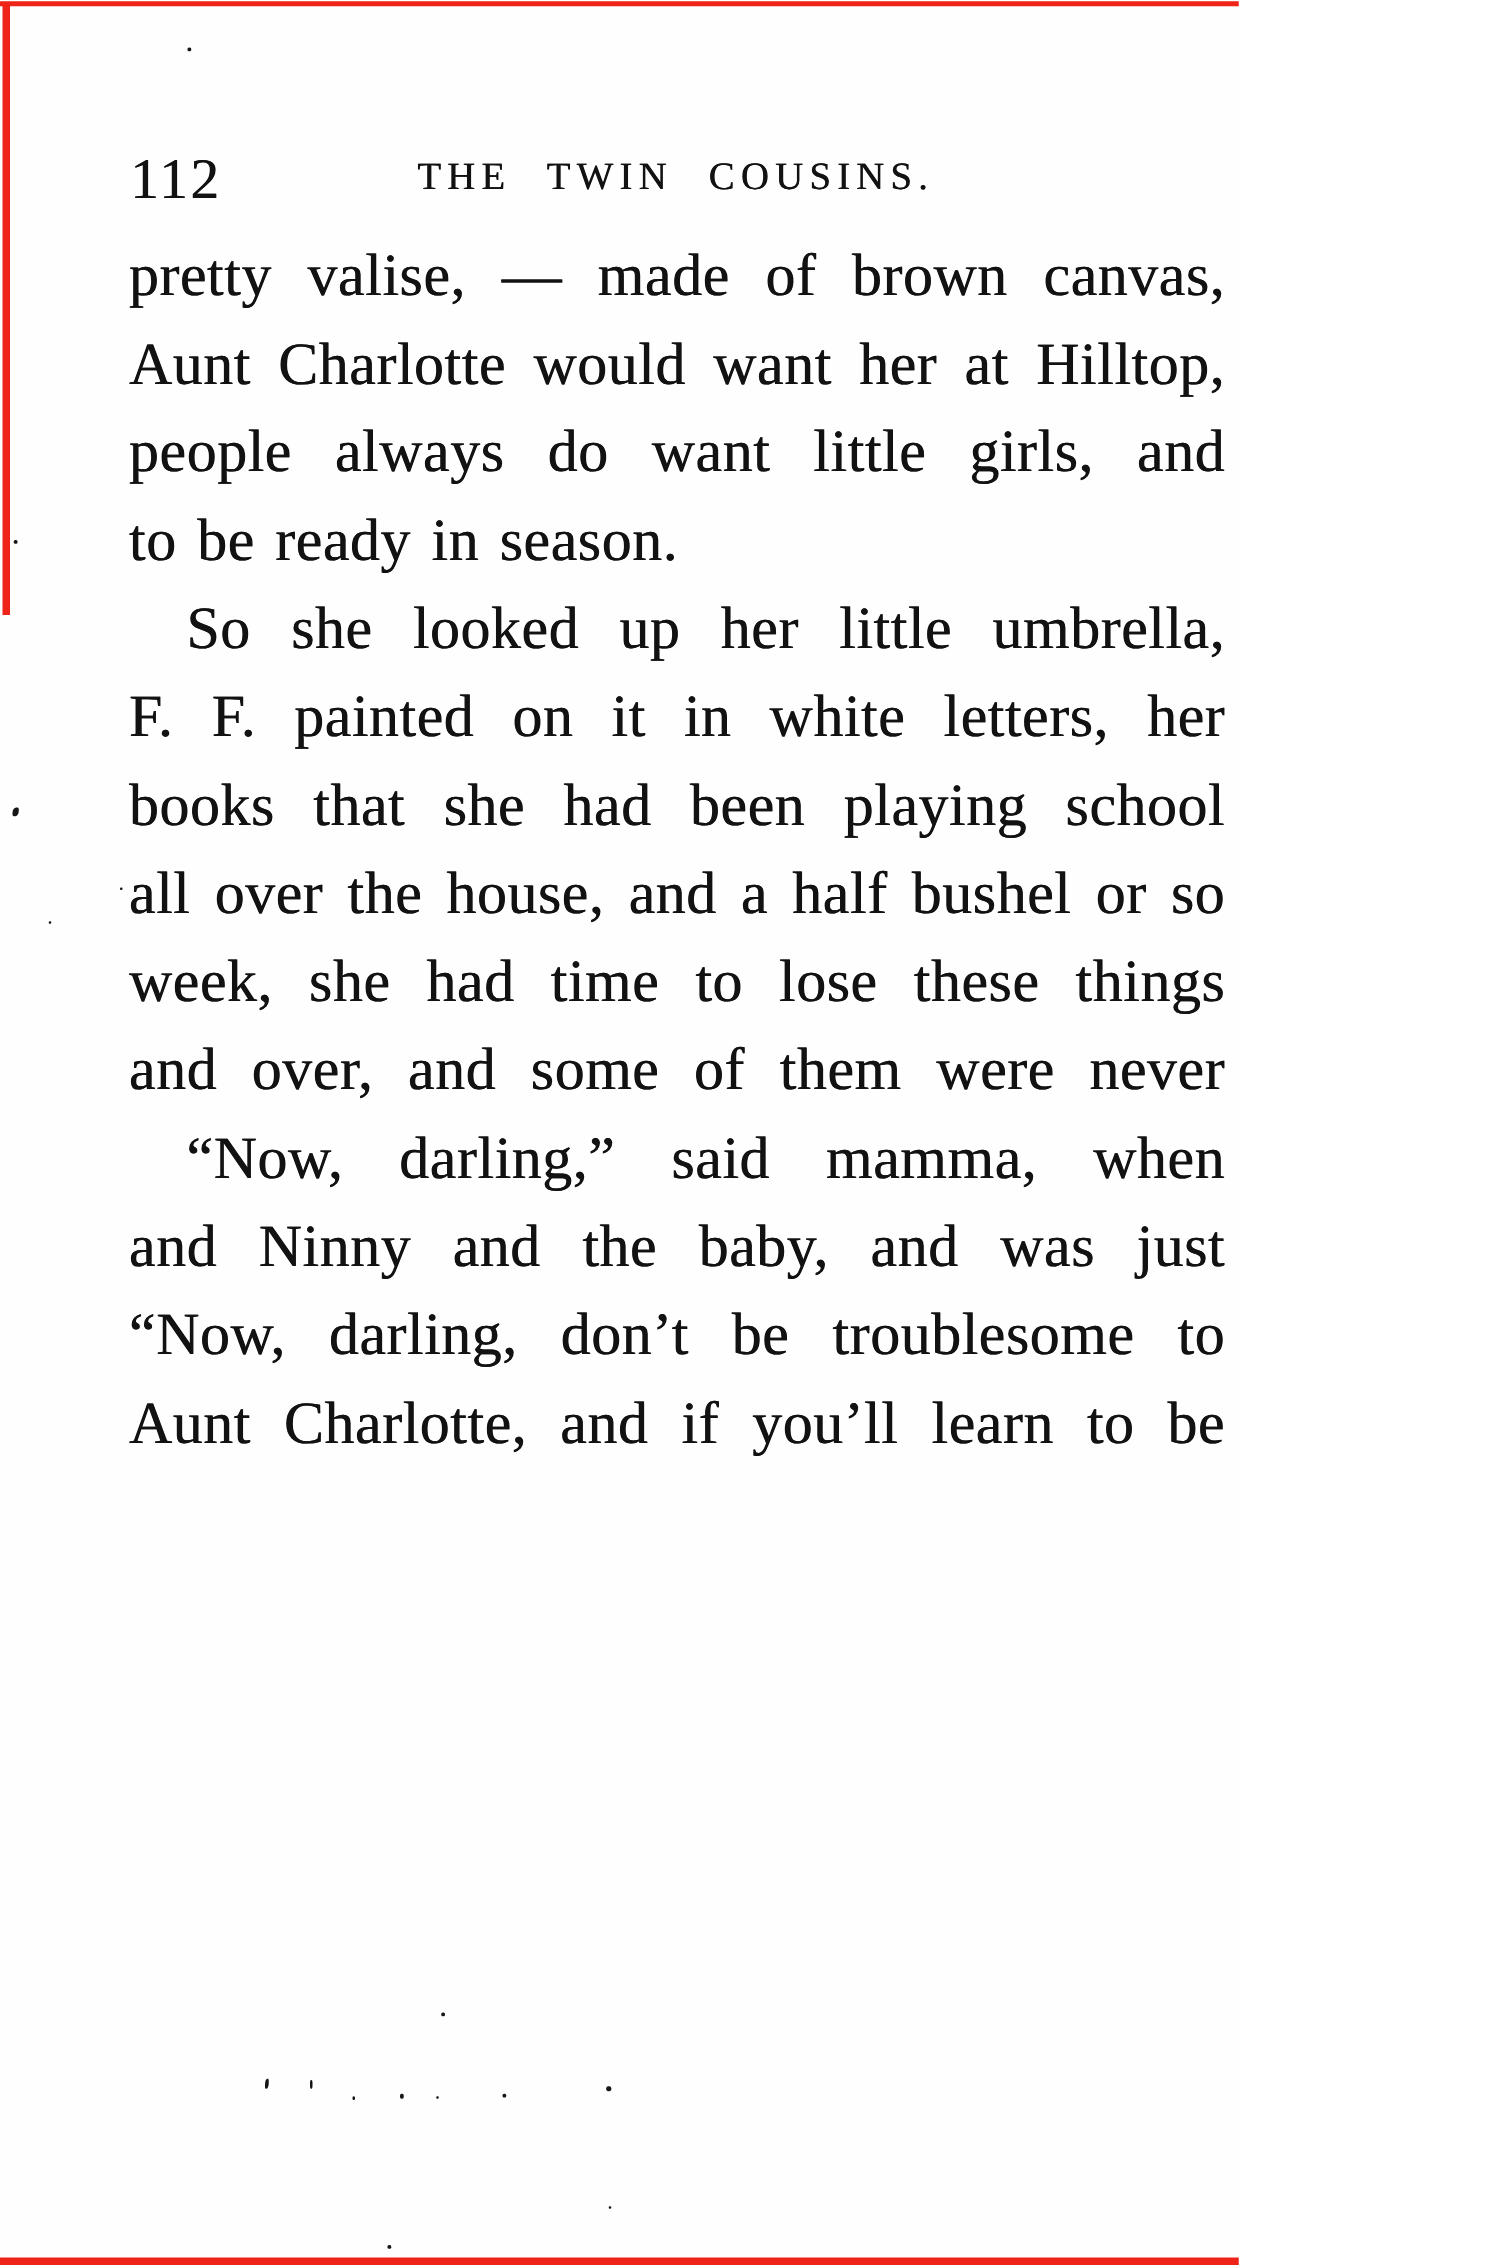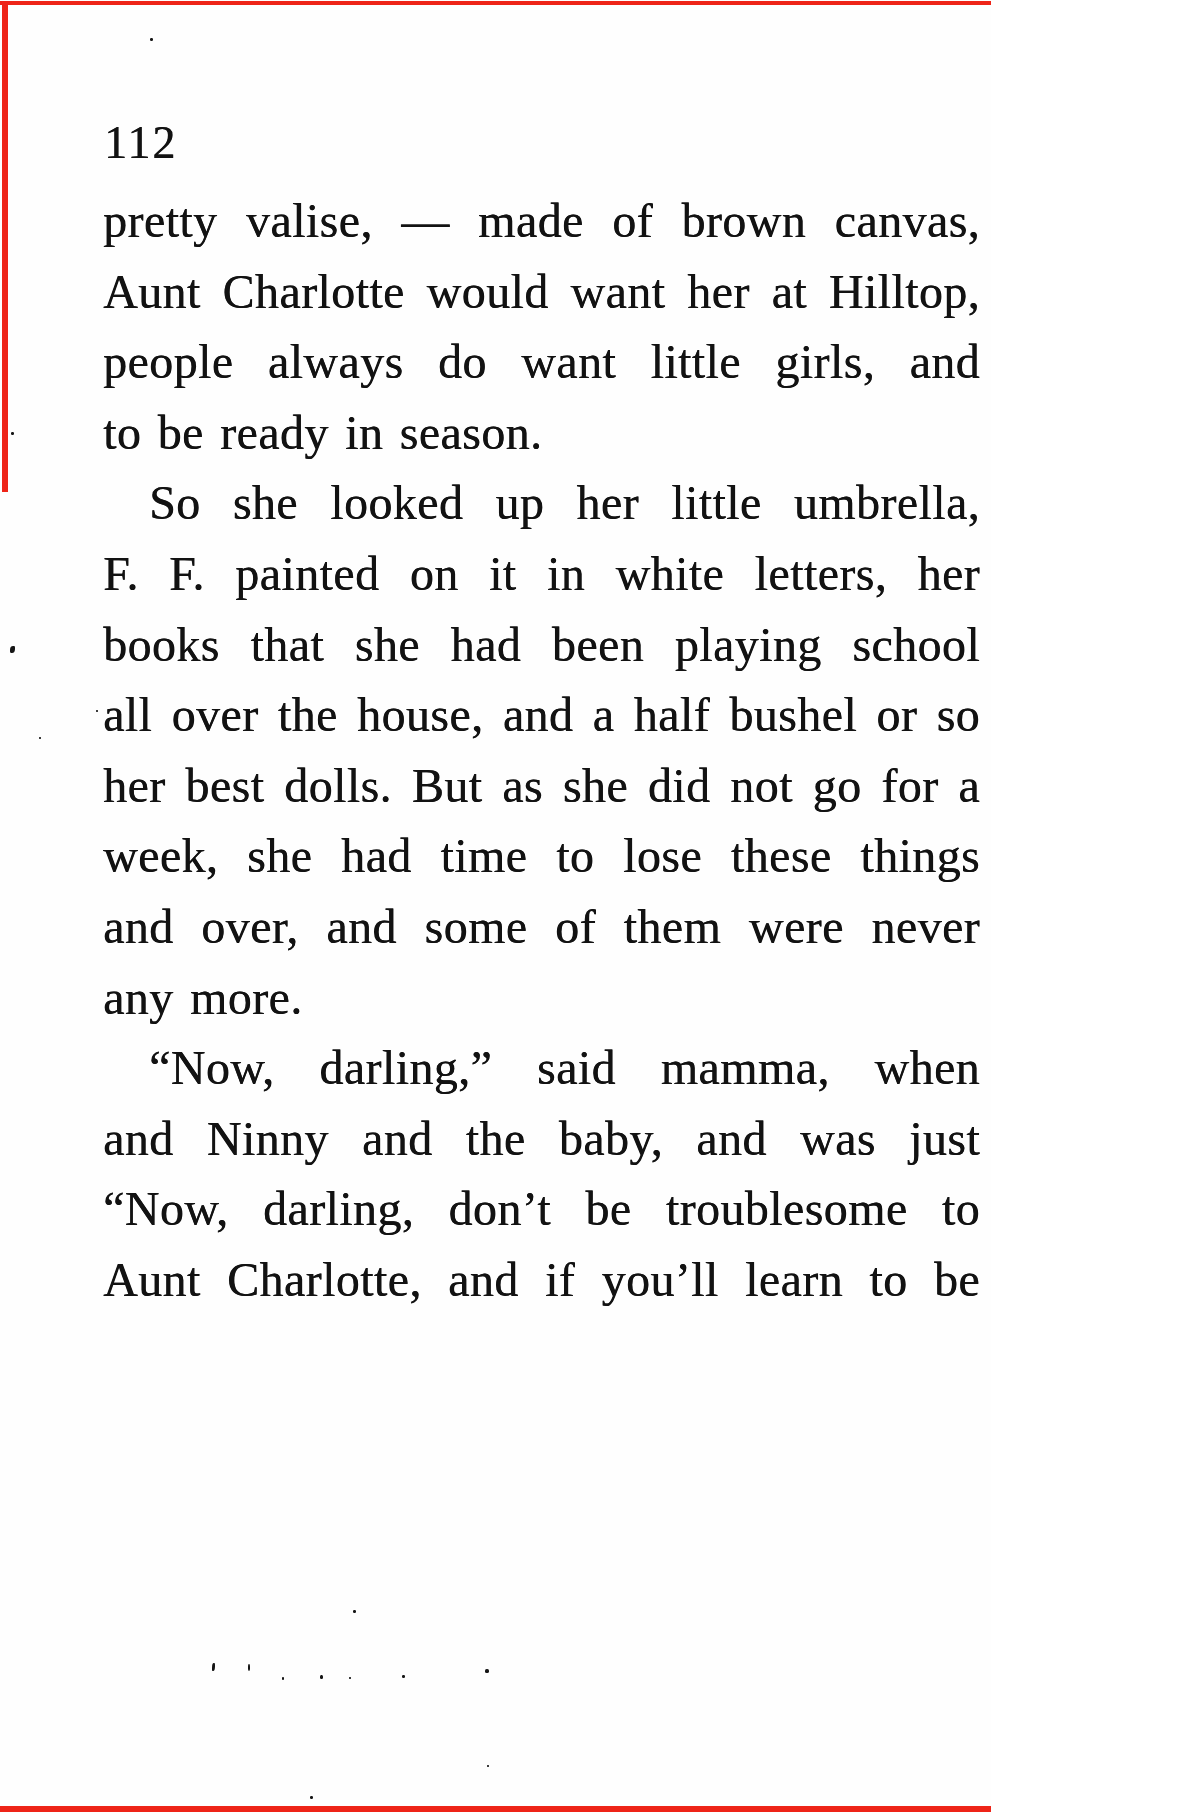--- a/index.html
+++ b/index.html
@@ -51,34 +51,33 @@
 </head>
 <body>
 
 <div class="page">
 
   <div class="redline" style="left: 0px; top: 1px; width: 1196px; height: 4px; background: rgb(238, 36, 24);"></div>
   <div class="redline" style="left: 2px; top: 2px; width: 6px; height: 490px; background: rgb(238, 36, 24);"></div>
   <div class="redline" style="left: 0px; top: 1806px; width: 1196px; height: 6px; background: rgb(238, 36, 24);"></div>
 
   <div class="pagenum">112</div>
+  <div class="runhead">THE TWIN COUSINS.</div>
 
   <div class="text-block">
       <div class="line justify">pretty valise, — made of brown canvas, with</div>
       <div class="line justify">Aunt Charlotte would want her at Hilltop, —</div>
       <div class="line justify">people always do want little girls, and can’t</div>
       <div class="line">to be ready in season.</div>
       <div class="line justify indent">So she looked up her little umbrella, with</div>
       <div class="line justify">F. F. painted on it in white letters, her school-</div>
       <div class="line justify">books that she had been playing school with</div>
       <div class="line justify">all over the house, and a half bushel or so of</div>
-      <div class="line justify">her best dolls.  But as she did not go for a</div>
       <div class="line justify">week, she had time to lose these things over</div>
       <div class="line justify">and over, and some of them were never found</div>
-      <div class="line">any more.</div>
       <div class="line justify indent">“Now, darling,” said mamma, when Flaxie</div>
       <div class="line justify">and Ninny and the baby, and was just enter-</div>
       <div class="line justify">“Now, darling, don’t be troublesome to dear</div>
       <div class="line justify">Aunt Charlotte, and if you’ll learn to be good</div>
     </div>
 
   <div class="speck" style="left:150px; top:38px;  width:3px; height:3px;"></div>
   <div class="speck" style="left:11px;  top:432px; width:3px; height:3px;"></div>
   <div class="speck" style="left:10px;  top:646px; width:5px; height:7px; border-radius:60% 20% 60% 20%;"></div>
   <div class="speck" style="left:96px;  top:710px; width:2px; height:2px;"></div>

